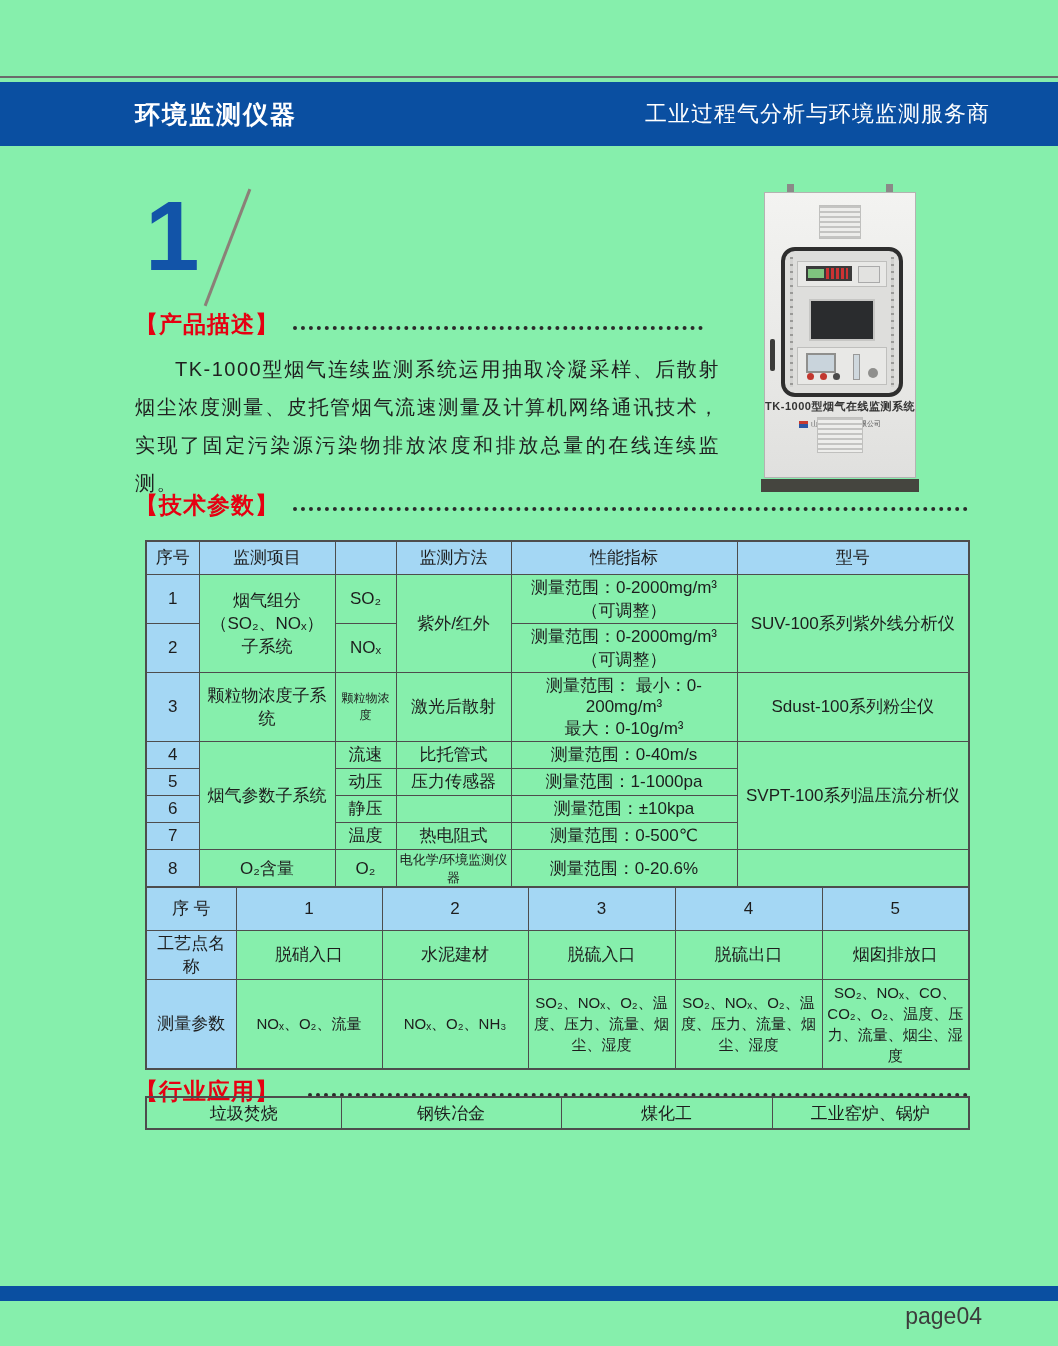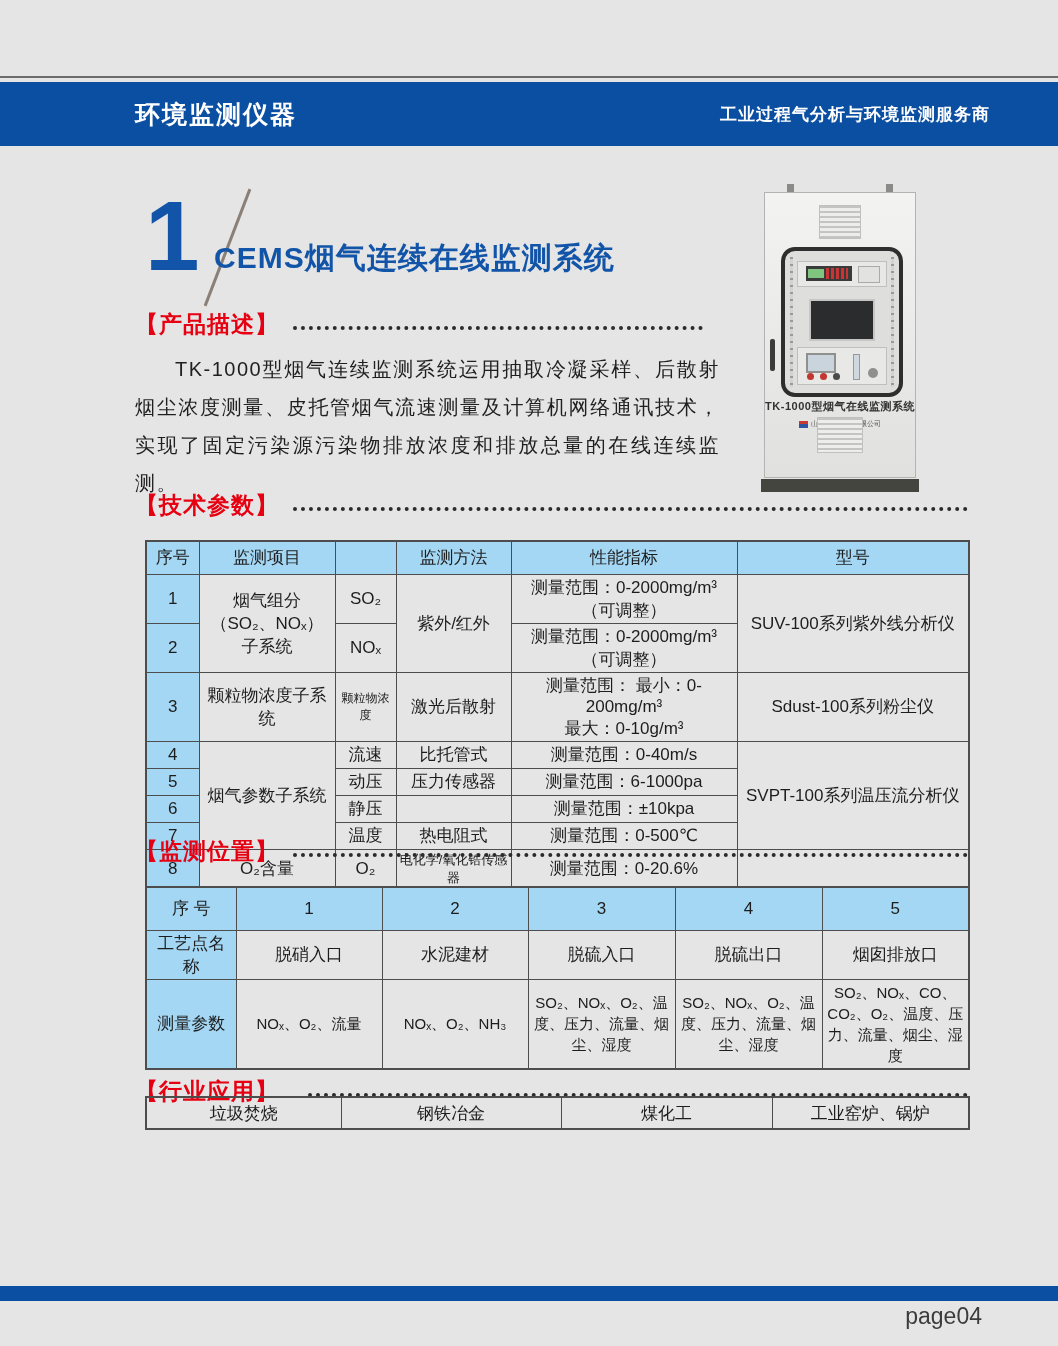--- a/index.html
+++ b/index.html
@@ -1,25 +1,25 @@
 <!DOCTYPE html>
 <html><head>
 <meta charset="utf-8">
 <style>
   html,body{margin:0;padding:0;background:#ffffff;}
   body{font-family:"Liberation Sans","DejaVu Sans",sans-serif;color:#222;}
-  .page{position:relative;width:1058px;height:1346px;margin:0 auto;background:#e5e5e5;overflow:hidden;}
+  .page{position:relative;width:1058px;height:1346px;margin:0 auto;background:#86efac;overflow:hidden;}
 
   
   .top-rule{position:absolute;left:0;top:76px;width:100%;height:2px;background:#6b6b6b;}
   .header-bar{position:absolute;left:0;top:82px;width:100%;height:64px;background:#0a4fa1;
     display:flex;align-items:center;justify-content:space-between;box-sizing:border-box;
     padding:0 68px 0 135px;}
   .header-bar .h-left{color:#fff;font-size:25px;font-weight:bold;letter-spacing:2px;}
-  .header-bar .h-right{color:#fff;font-size:17px;font-weight:bold;letter-spacing:1px;}
+  .header-bar .h-right{color:#fff;font-size:22px;font-weight:normal;letter-spacing:1px;}
 
   
   .sec-number{position:absolute;left:145px;top:188px;font-size:98px;line-height:96px;
     font-weight:bold;color:#1254a8;}
   .sec-slash{position:absolute;left:226px;top:185px;width:3px;height:125px;background:#8b8078;
     transform:rotate(21deg);}
   .sec-title{position:absolute;left:214px;top:238px;font-size:30px;font-weight:bold;
     color:#1254a8;letter-spacing:1px;white-space:nowrap;}
 
   
@@ -104,21 +104,20 @@
 <div class="page">
 
   <div class="top-rule"></div>
   <div class="header-bar">
     <span class="h-left">环境监测仪器</span>
     <span class="h-right">工业过程气分析与环境监测服务商</span>
   </div>
 
   <div class="sec-number">1</div>
   <div class="sec-slash"></div>
-  <div class="sec-title">CEMS烟气连续在线监测系统</div>
 
   <div class="cabinet-wrap">
     <div class="hook l"></div>
     <div class="hook r"></div>
     <div class="cab-body">
       <div class="vent vent-top"></div>
       <div class="cab-window">
         <div class="rail l"></div>
         <div class="rail r"></div>
         <div class="inst-row1">
@@ -205,57 +204,53 @@
       <td rowspan="4">烟气参数子系统</td>
       <td>流速</td>
       <td>比托管式</td>
       <td>测量范围：0-40m/s</td>
       <td rowspan="4">SVPT-100系列温压流分析仪</td>
     </tr>
     <tr>
       <td class="blue-cell">5</td>
       <td>动压</td>
       <td>压力传感器</td>
-      <td>测量范围：6-1000pa</td>
+      <td>测量范围：1-1000pa</td>
     </tr>
     <tr>
       <td class="blue-cell">6</td>
       <td>静压</td>
       <td></td>
       <td>测量范围：±10kpa</td>
     </tr>
     <tr>
       <td class="blue-cell">7</td>
       <td>温度</td>
       <td>热电阻式</td>
       <td>测量范围：0-500℃</td>
     </tr>
     <tr>
       <td class="blue-cell">8</td>
       <td>O₂含量</td>
       <td>O₂</td>
-      <td class="small-txt2">电化学/氧化锆传感器</td>
+      <td class="small-txt2">电化学/环境监测仪器</td>
       <td>测量范围：0-20.6%</td>
       <td></td>
     </tr>
     <tr>
       <td class="blue-cell">9</td>
       <td>烟气湿度</td>
       <td>DP</td>
       <td>高温电容法</td>
       <td>测量范围: 0~40Vol%</td>
       <td></td>
     </tr>
   </tbody>
     </table>
 
-  <div class="sec-head head-pos">
-    <span class="red-title">【监测位置】</span>
-    <span class="leader"></span>
-  </div>
 
   <table class="tbl pos-table">
     <colgroup>
       <col style="width:90px">
         <col style="width:146px">
         <col style="width:146px">
       <col style="width:147px">
         <col style="width:147px">
         <col style="width:147px">
     </colgroup>

